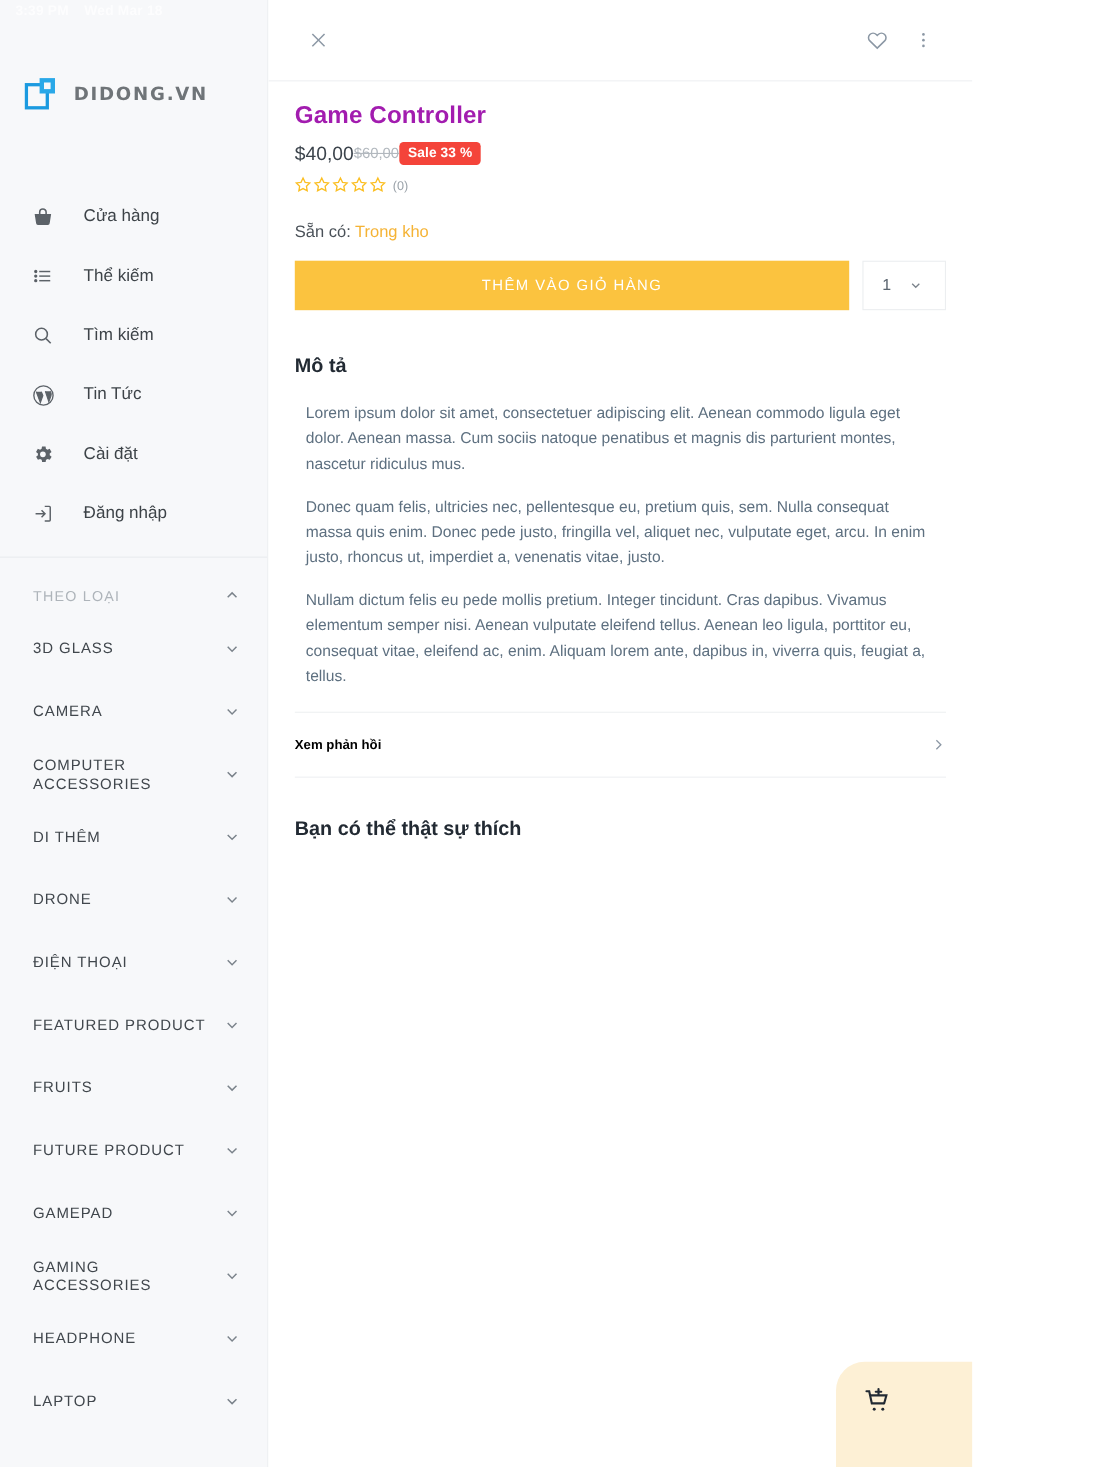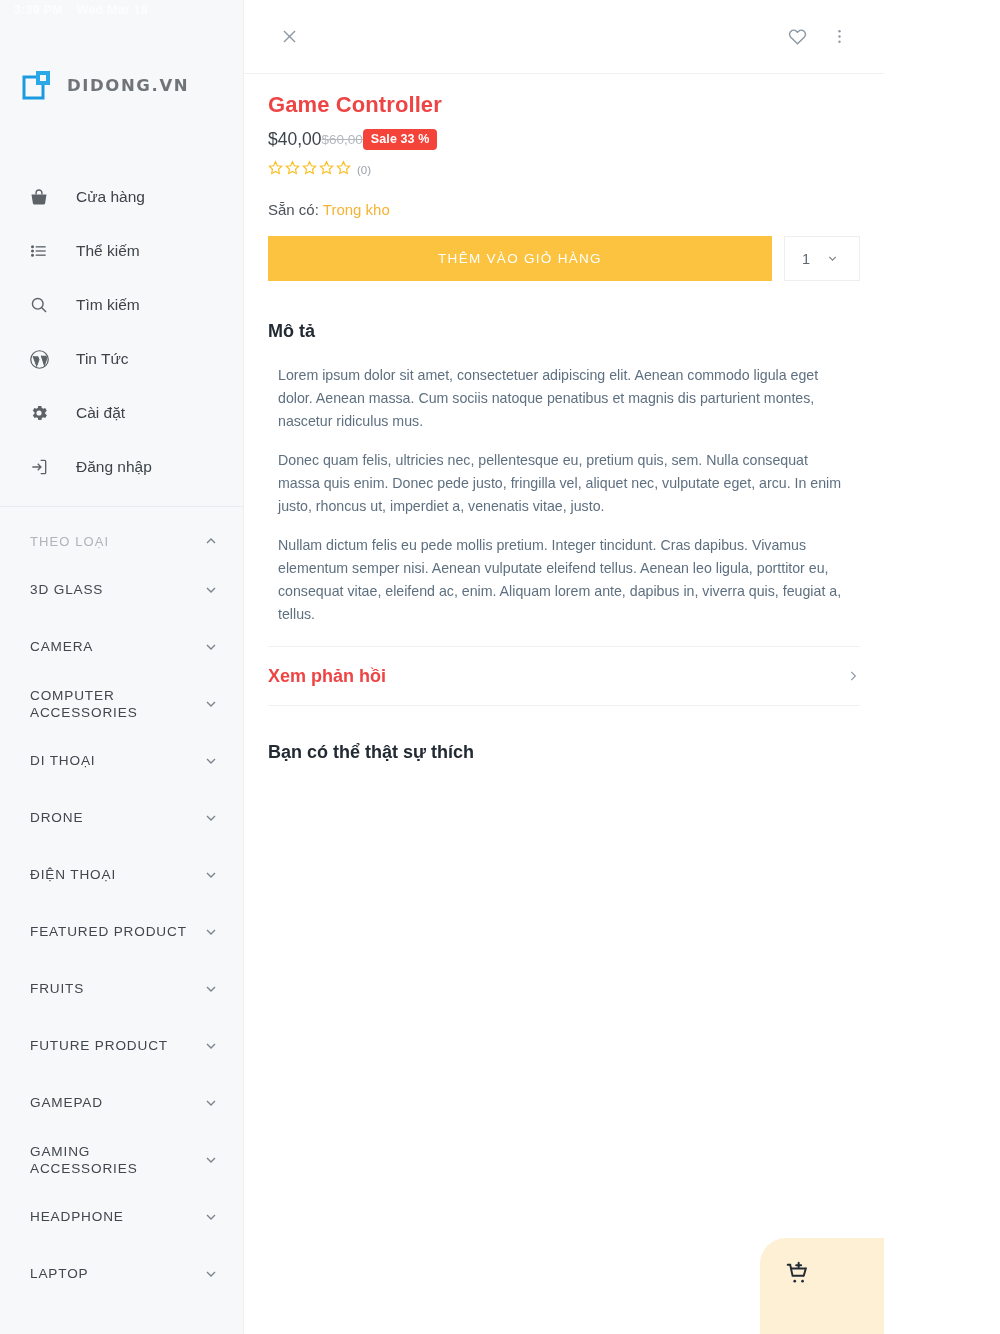--- a/index.html
+++ b/index.html
@@ -72,21 +72,21 @@
     padding: 0 24px 0 24px; border-bottom: 1px solid #eef0f2;
   }
   .topbar-spacer { flex: 1 1 auto; }
   .icon-btn {
     width: 42px; height: 42px; display: flex; align-items: center; justify-content: center;
     color: #8b97a4; cursor: pointer; border-radius: 50%;
   }
 
   .content { padding: 18px 24px 0 24px; }
   .product-title {
-    font-size: 22px; font-weight: bold; color: #ef4444; letter-spacing: .1px;
+    font-size: 22px; font-weight: bold; color: #a21caf; letter-spacing: .1px;
   }
   .price-row { display: flex; align-items: center; margin-top: 11px; }
   .price-now { font-size: 17.5px; color: #3c444c; }
   .price-old { font-size: 13.5px; color: #b2b8be; text-decoration: line-through; }
   .sale-badge {
     background: #f4443a; color: #fff; font-size: 12.5px; font-weight: bold;
     padding: 3px 8px 4px 8px; border-radius: 4px; letter-spacing: .1px;
   }
   .rating-row { display: flex; align-items: center; gap: 6px; margin-top: 10px; }
   .stars { display: flex; gap: 2px; color: #fbbf24; }
@@ -115,21 +115,21 @@
   .desc p {
     font-size: 14.2px; line-height: 23px; color: #5e7080; margin-bottom: 16px;
   }
   .desc p:last-child { margin-bottom: 0; }
 
   .divider { height: 1px; background: #eef0f2; margin-top: 20px; }
   .row-link {
     height: 58px; display: flex; align-items: center; justify-content: space-between;
     cursor: pointer;
   }
-  .row-link-label { font-size: 18px; font-weight: bold; color: #ef4444; }
+  .row-link-label { font-size: 12px; font-weight: bold; color: #000000; }
   .row-chev { color:#8b97a4; width: 14px; height: 14px; }
 
   .fab {
     position: absolute; right: 0; bottom: 0;
     width: 124px; height: 96px; background: #fdf0d5;
     border-top-left-radius: 26px;
     display: flex; align-items: center; justify-content: flex-start;
     padding-left: 25px; padding-bottom: 20px;
     cursor: pointer; color: #222a33;
   }
@@ -251,21 +251,21 @@
               <polyline points="6 9 12 15 18 9"></polyline>
             </svg></span>
         </div>
         <div class="cat-item">
           <span class="cat-label">COMPUTER ACCESSORIES</span>
           <span class="chev"><svg width="16" height="16" viewBox="0 0 24 24" fill="none" stroke="currentColor" stroke-width="2">
               <polyline points="6 9 12 15 18 9"></polyline>
             </svg></span>
         </div>
         <div class="cat-item">
-          <span class="cat-label">DI THOẠI</span>
+          <span class="cat-label">DI THÊM</span>
           <span class="chev"><svg width="16" height="16" viewBox="0 0 24 24" fill="none" stroke="currentColor" stroke-width="2">
               <polyline points="6 9 12 15 18 9"></polyline>
             </svg></span>
         </div>
         <div class="cat-item">
           <span class="cat-label">DRONE</span>
           <span class="chev"><svg width="16" height="16" viewBox="0 0 24 24" fill="none" stroke="currentColor" stroke-width="2">
               <polyline points="6 9 12 15 18 9"></polyline>
             </svg></span>
         </div>

